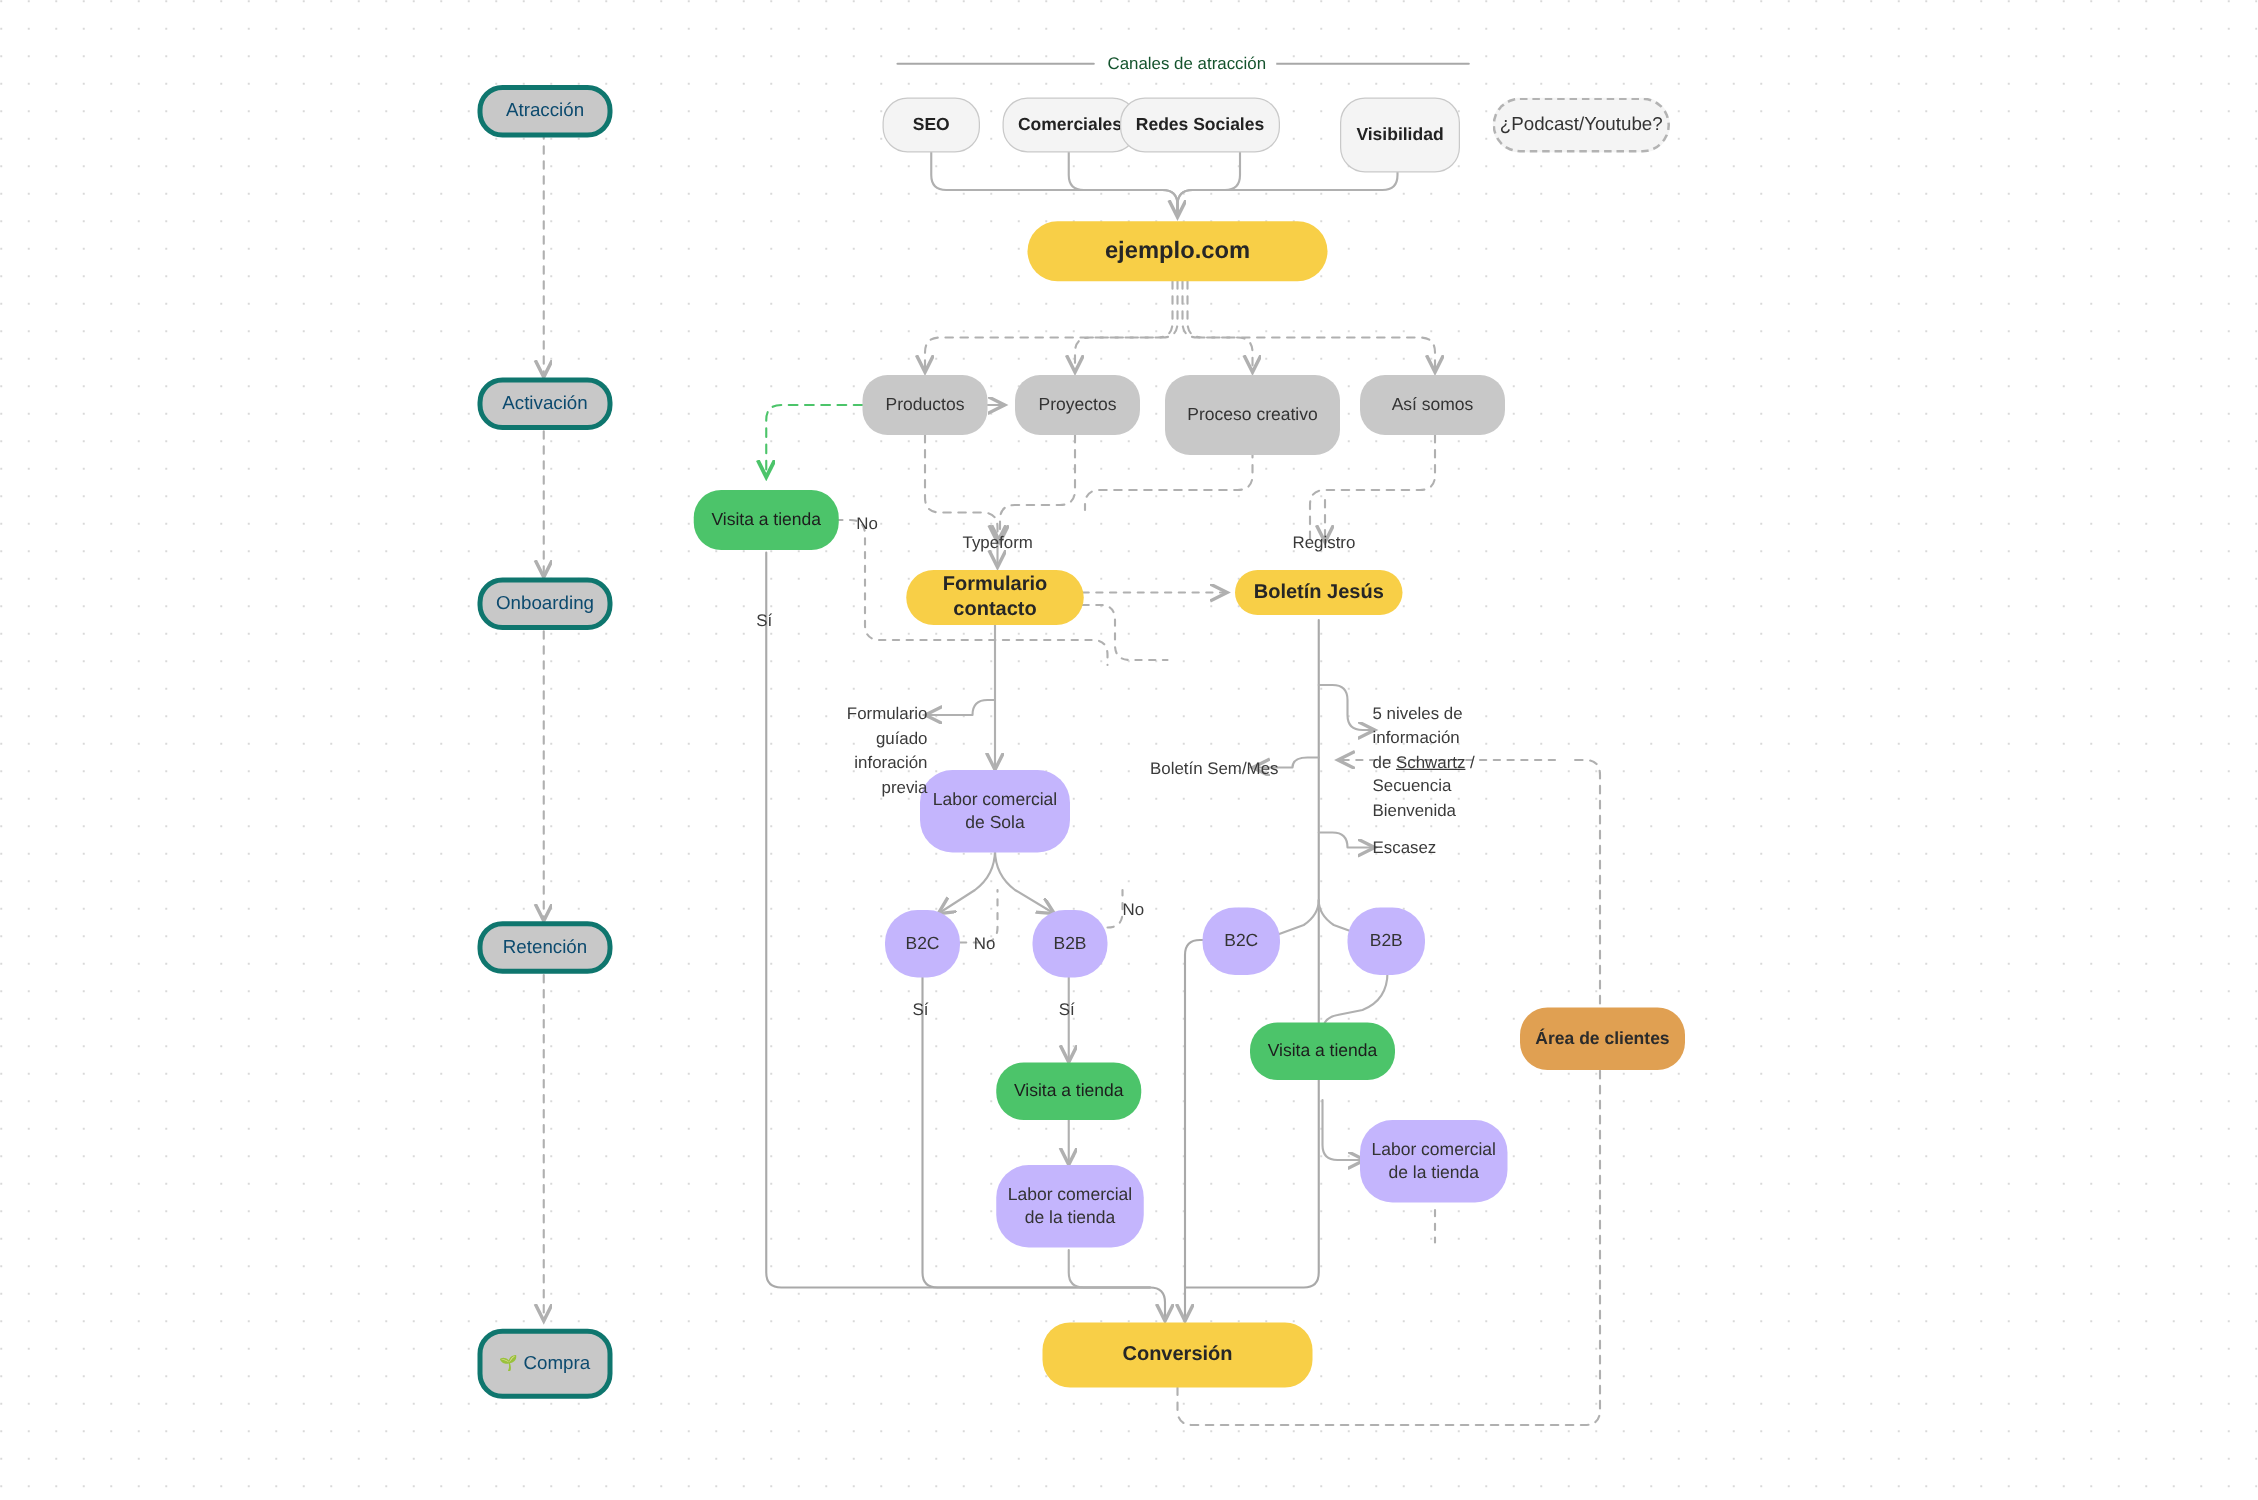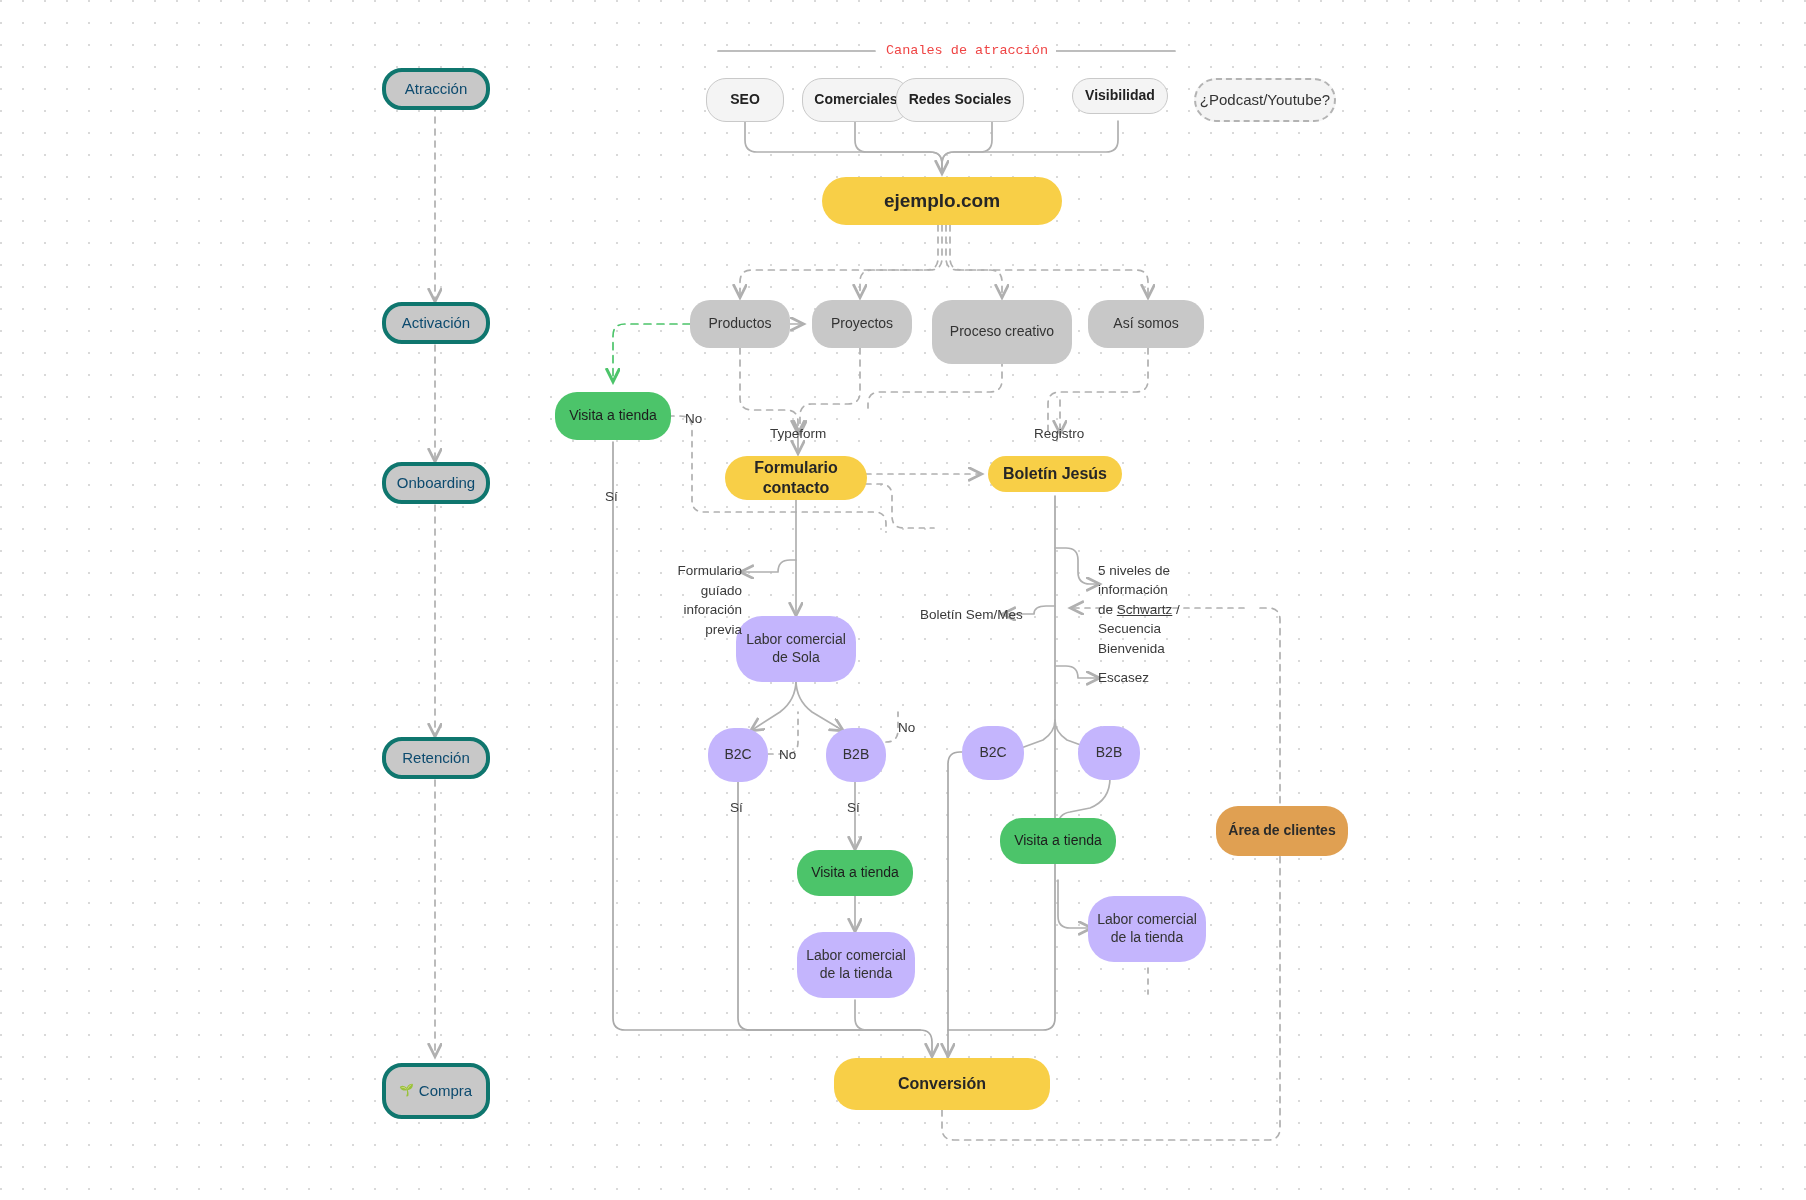--- a/index.html
+++ b/index.html
@@ -36,22 +36,22 @@
   .v-green{background:#4cc46a;font-size:14px;color:#1d1d1d;border-radius:22px;}
   .v-orange{background:#e0a052;font-size:14px;font-weight:bold;color:#2b2b2b;border-radius:22px;}
   .v-gray{background:#c8c8c8;font-size:14px;color:#333;border-radius:20px;}
   .v-pill{background:#c4b5fd;font-size:14px;color:#333;border-radius:26px;}
 
   .edge-label{
     position:absolute;font-size:13.5px;color:#3a3a3a;
     background:transparent;white-space:pre-line;line-height:1.45;z-index:4;
   }
   .group-title{
-    position:absolute;font-size:13.5px;color:#ef4444;z-index:4;
-    background:#fff;padding:0 8px;font-family:Liberation Mono, monospace;
+    position:absolute;font-size:13.5px;color:#14532d;z-index:4;
+    background:#fff;padding:0 8px;
   }
   .u{text-decoration:underline;}
   .emoji{font-size:12px;margin-right:4px;}
 </style>
 </head>
 <body>
 
 <div id="canvas">
 
   <svg id="wires" viewBox="0 0 1806 1200">
@@ -171,21 +171,21 @@
 
   <div class="node v-channel" style="left:706px;top:78px;width:78px;height:44px;">
     <span>SEO</span>
   </div>
   <div class="node v-channel" style="left:802px;top:78px;width:108px;height:44px;">
     <span>Comerciales</span>
   </div>
   <div class="node v-channel" style="left:896px;top:78px;width:128px;height:44px;">
     <span>Redes Sociales</span>
   </div>
-  <div class="node v-channel" style="left:1072px;top:78px;width:96px;height:36px;">
+  <div class="node v-channel" style="left:1072px;top:78px;width:96px;height:60px;">
     <span>Visibilidad</span>
   </div>
 
   <div class="node v-ghost" style="left:1194px;top:78px;width:142px;height:44px;">
     <span>¿Podcast/Youtube?</span>
   </div>
 
   <div class="node v-yellow-lg" style="left:822px;top:177px;width:240px;height:48px;">
     <span>ejemplo.com</span>
   </div>

